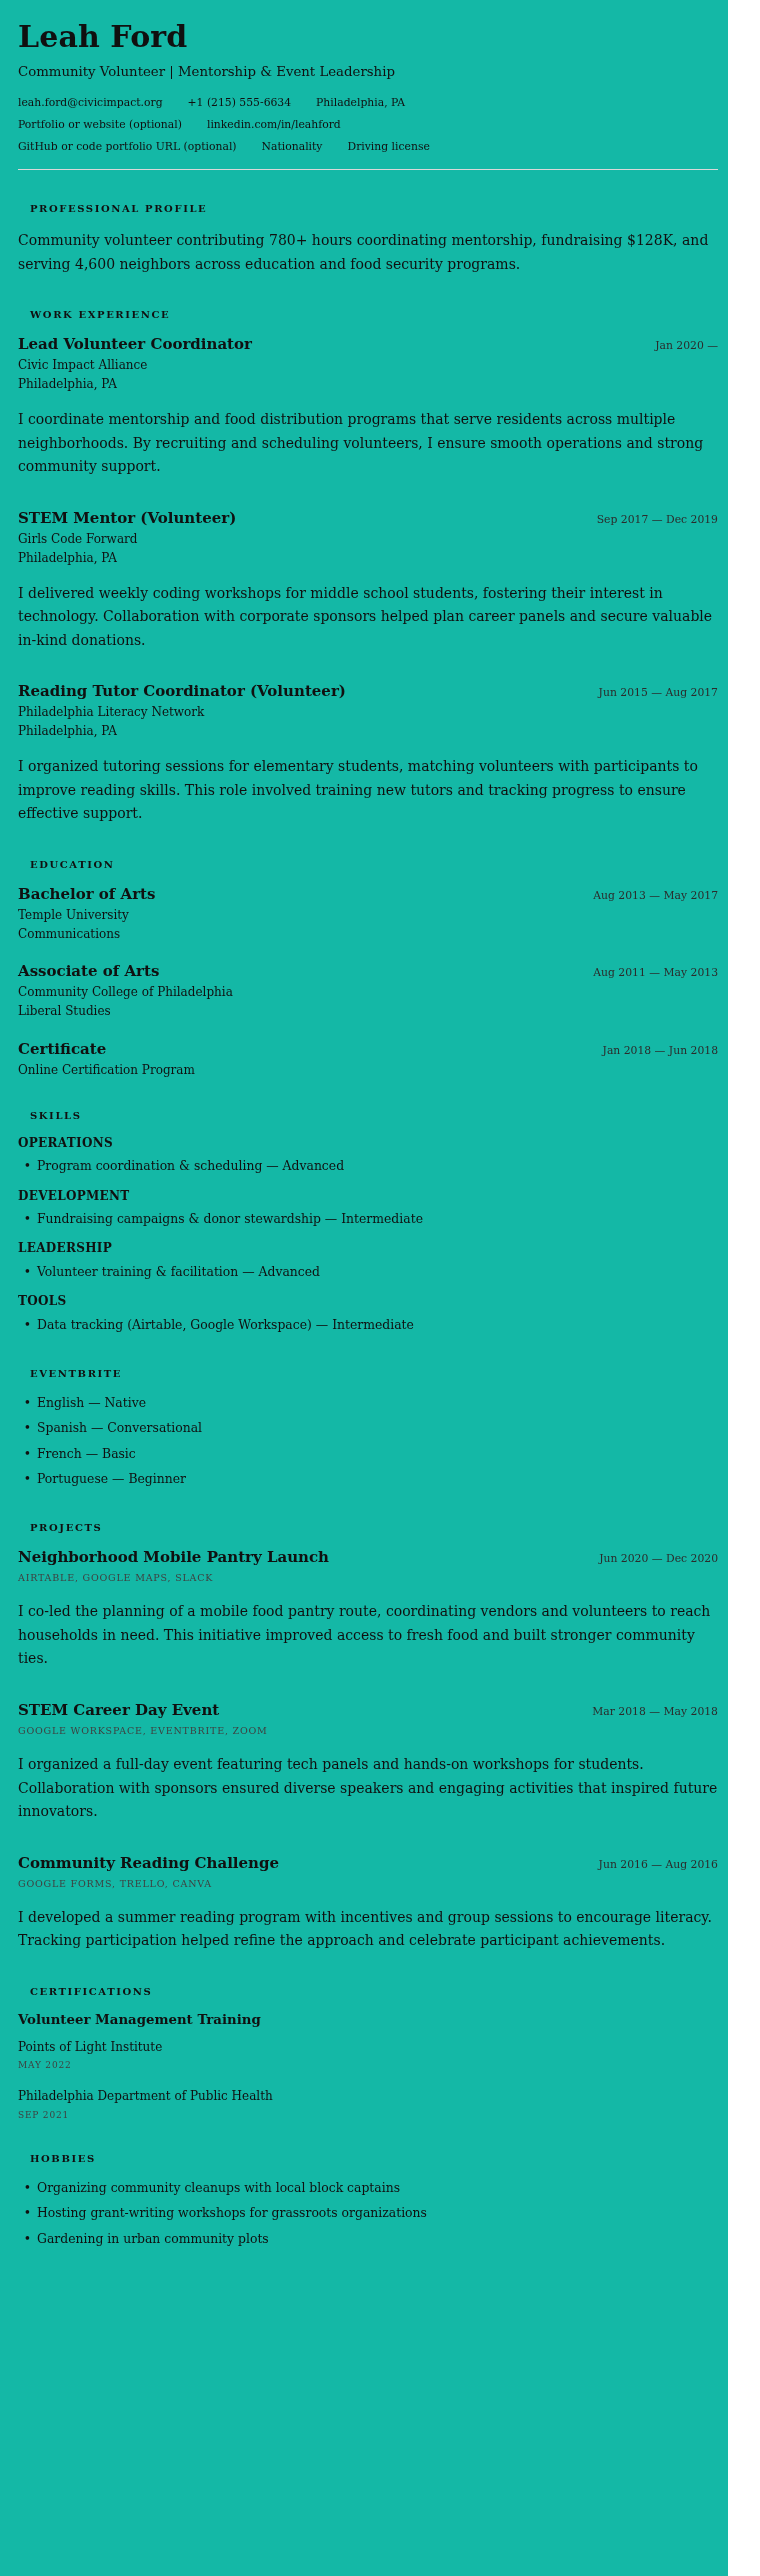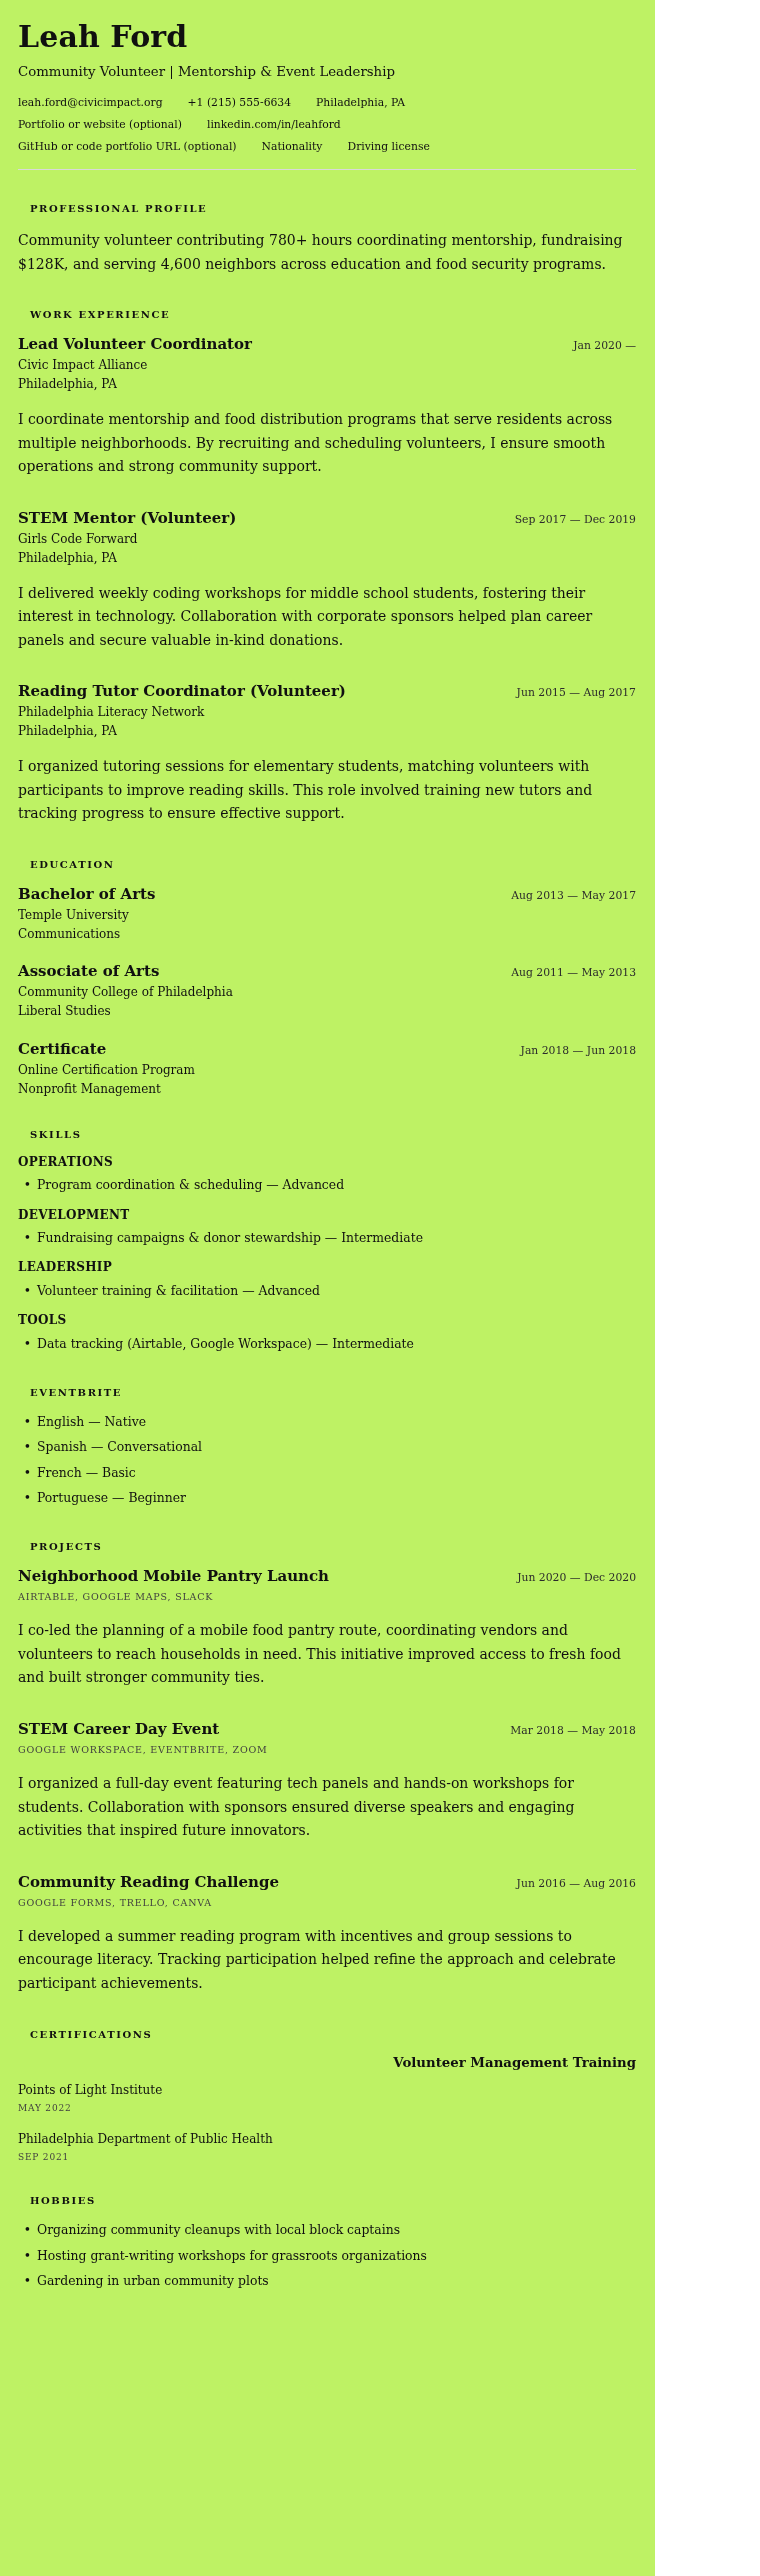--- a/index.html
+++ b/index.html
@@ -1,23 +1,23 @@
 <!DOCTYPE html>
 <html style="font-size:10px"><head>
 <meta charset="utf-8">
 <style>
   * { box-sizing: border-box; }
   html, body { margin: 0; padding: 0; background: #ffffff; }
   .page {
-    width: 655px;
+    width: 728px;
     min-height: 2576px;
-    padding: 19px 19px 38px 18px;
+    padding: 19px 10px 38px 18px;
     font-family: "DejaVu Serif", "Liberation Serif", serif;
     color: #101010;
-    background: #bef264;
+    background: #14b8a6;
   }
   .name { font-size: 30px; font-weight: 700; margin: 0 0 10px; letter-spacing: 0.1px; }
   .headline { font-size: 13.3px; margin: 0 0 16.5px; }
   .contact-row { display: flex; flex-wrap: wrap; gap: 5px 25px; font-size: 10.8px; margin: 0 0 9px; align-items: flex-end; }
   .divider { border: 0; border-top: 0.6px solid #d9d9d9; margin: 16.5px 0 0; }
   .section { margin-top: 33px; }
   .section-heading { font-size: 10px; font-weight: 700; letter-spacing: 1.6px; margin: 0 12px 15px; }
   .body-text { font-size: 14px; line-height: 1.68; margin: 0; }
   .entry { margin-bottom: 30px; }
   .entry:last-child { margin-bottom: 0; }
@@ -27,21 +27,21 @@
   .entry-line { font-size: 12px; margin: 5px 0 0; }
   .entry-desc { font-size: 14px; line-height: 1.68; margin: 17px 0 0; }
   .edu-entry { margin-bottom: 21.5px; }
   .skill-group { margin-bottom: 12.7px; }
   .skill-category { font-size: 12px; font-weight: 700; letter-spacing: 0.3px; margin: 0 0 7.6px; }
   .bullets { list-style: none; margin: 0; padding: 0; font-size: 12.4px; }
   .bullets li { position: relative; padding-left: 19px; margin-bottom: 7px; line-height: 1.5; }
   .bullets li::before { content: "\2022"; position: absolute; left: 5.7px; }
   .stack { font-size: 9.5px; letter-spacing: 0.8px; color: #3f3f3f; margin: 6.3px 0 0; }
   .cert-entry { margin-bottom: 19px; }
-  .cert-title { font-size: 13.3px; font-weight: 700; margin: 0; text-align: right; }
+  .cert-title { font-size: 13.3px; font-weight: 700; margin: 0; }
   .cert-issuer { font-size: 12px; margin: 13px 0 0; }
   .cert-date { font-size: 9px; letter-spacing: 0.8px; color: #3f3f3f; margin: 6.3px 0 0; }
 </style>
 </head>
 <body>
 
 <div class="page">
 
   <header>
     <h1 class="name">Leah Ford</h1>
@@ -124,21 +124,20 @@
       <p class="entry-line">Community College of Philadelphia</p>
       <p class="entry-line">Liberal Studies</p>
     </div>
 
     <div class="entry edu-entry">
       <div class="entry-head">
         <h3 class="entry-title">Certificate</h3>
         <span class="entry-dates">Jan 2018 — Jun 2018</span>
       </div>
       <p class="entry-line">Online Certification Program</p>
-      <p class="entry-line">Nonprofit Management</p>
     </div>
   </section>
 
   <section class="section">
     <h2 class="section-heading">SKILLS</h2>
 
     <div class="skill-group">
       <h3 class="skill-category">OPERATIONS</h3>
       <ul class="bullets">
         <li>Program coordination &amp; scheduling — Advanced</li>

